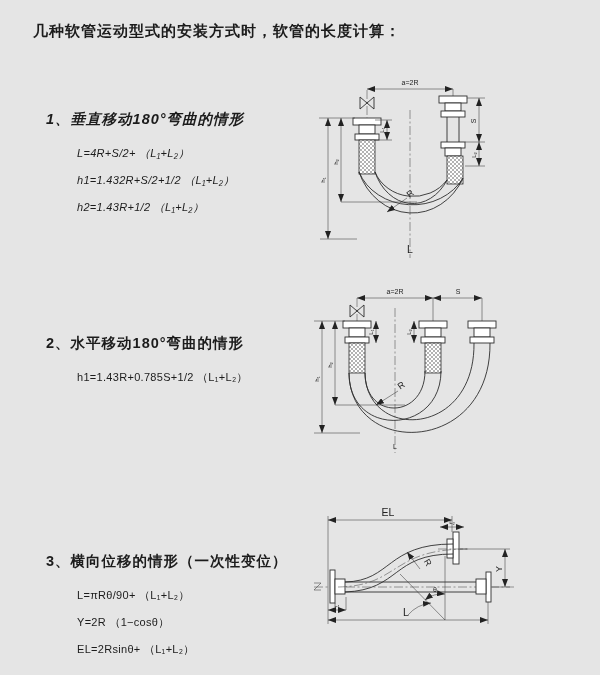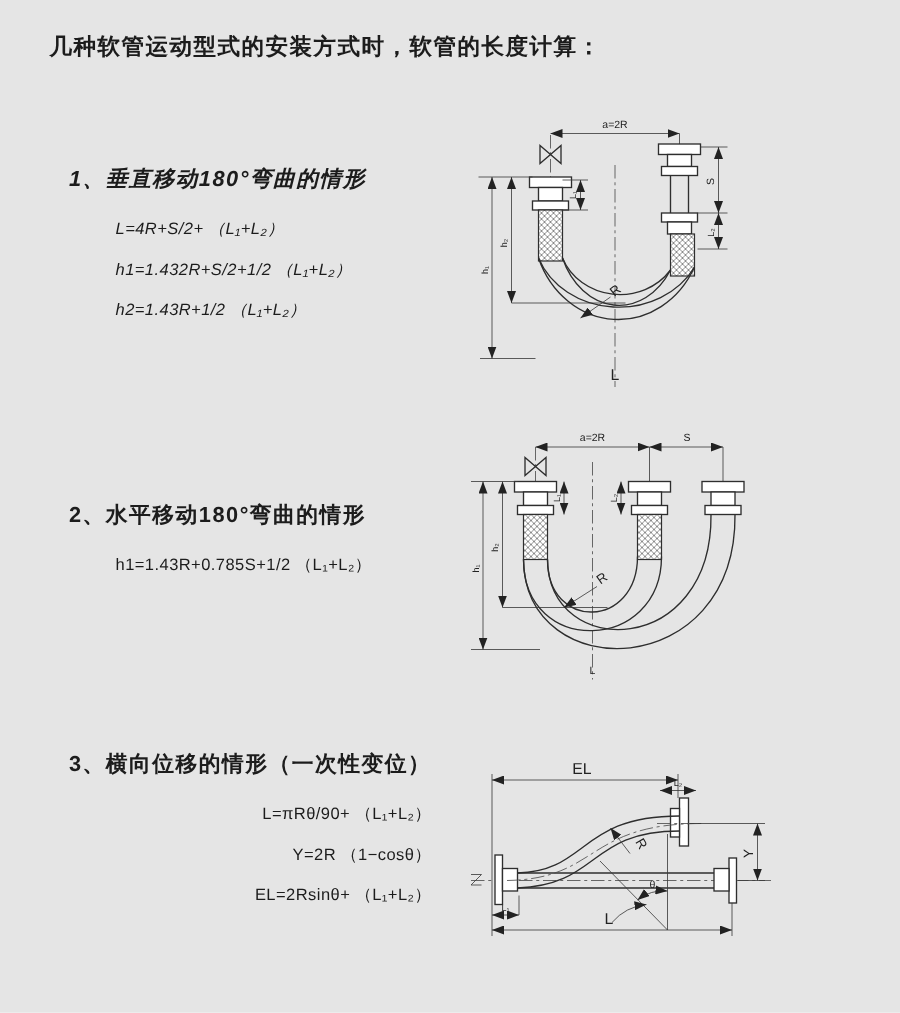--- a/index.html
+++ b/index.html
@@ -7,21 +7,21 @@
     width:600px;height:675px;background:#ffffff;
     font-family:"Liberation Sans","DejaVu Sans",sans-serif;
     color:#1c1c1c;position:relative;overflow:hidden;
   }
   .page{position:absolute;inset:0;background:#e5e5e5;}
   .title{
     position:absolute;left:33px;top:22px;
     font-size:15px;font-weight:bold;letter-spacing:1px;
   }
   .sec{position:absolute;left:46px;}
-  .s1{top:110px;font-style:italic;} .s2{top:323px;margin-top:11px;} .s3{top:500px;text-align:right;}
+  .s1{top:110px;font-style:italic;} .s2{top:323px;margin-top:11px;} .s3{top:552px;}
   .sec-heading{font-size:14.5px;font-weight:bold;letter-spacing:1px;}
   .formulas{margin:11px 0 0 31px;}
   .formula{font-size:11px;line-height:27px;height:27px;letter-spacing:0.3px;white-space:nowrap;}
   svg.diagram{position:absolute;}
   .d1{left:315px;top:72px;}
   .d2{left:310px;top:283px;}
   .d3{left:300px;top:502px;}
   svg .ln{stroke:#2e2e2e;stroke-width:0.9;fill:none;}
   svg .thin{stroke:#3a3a3a;stroke-width:0.55;fill:none;}
   svg .dim{stroke:#3a3a3a;stroke-width:0.55;fill:none;}

